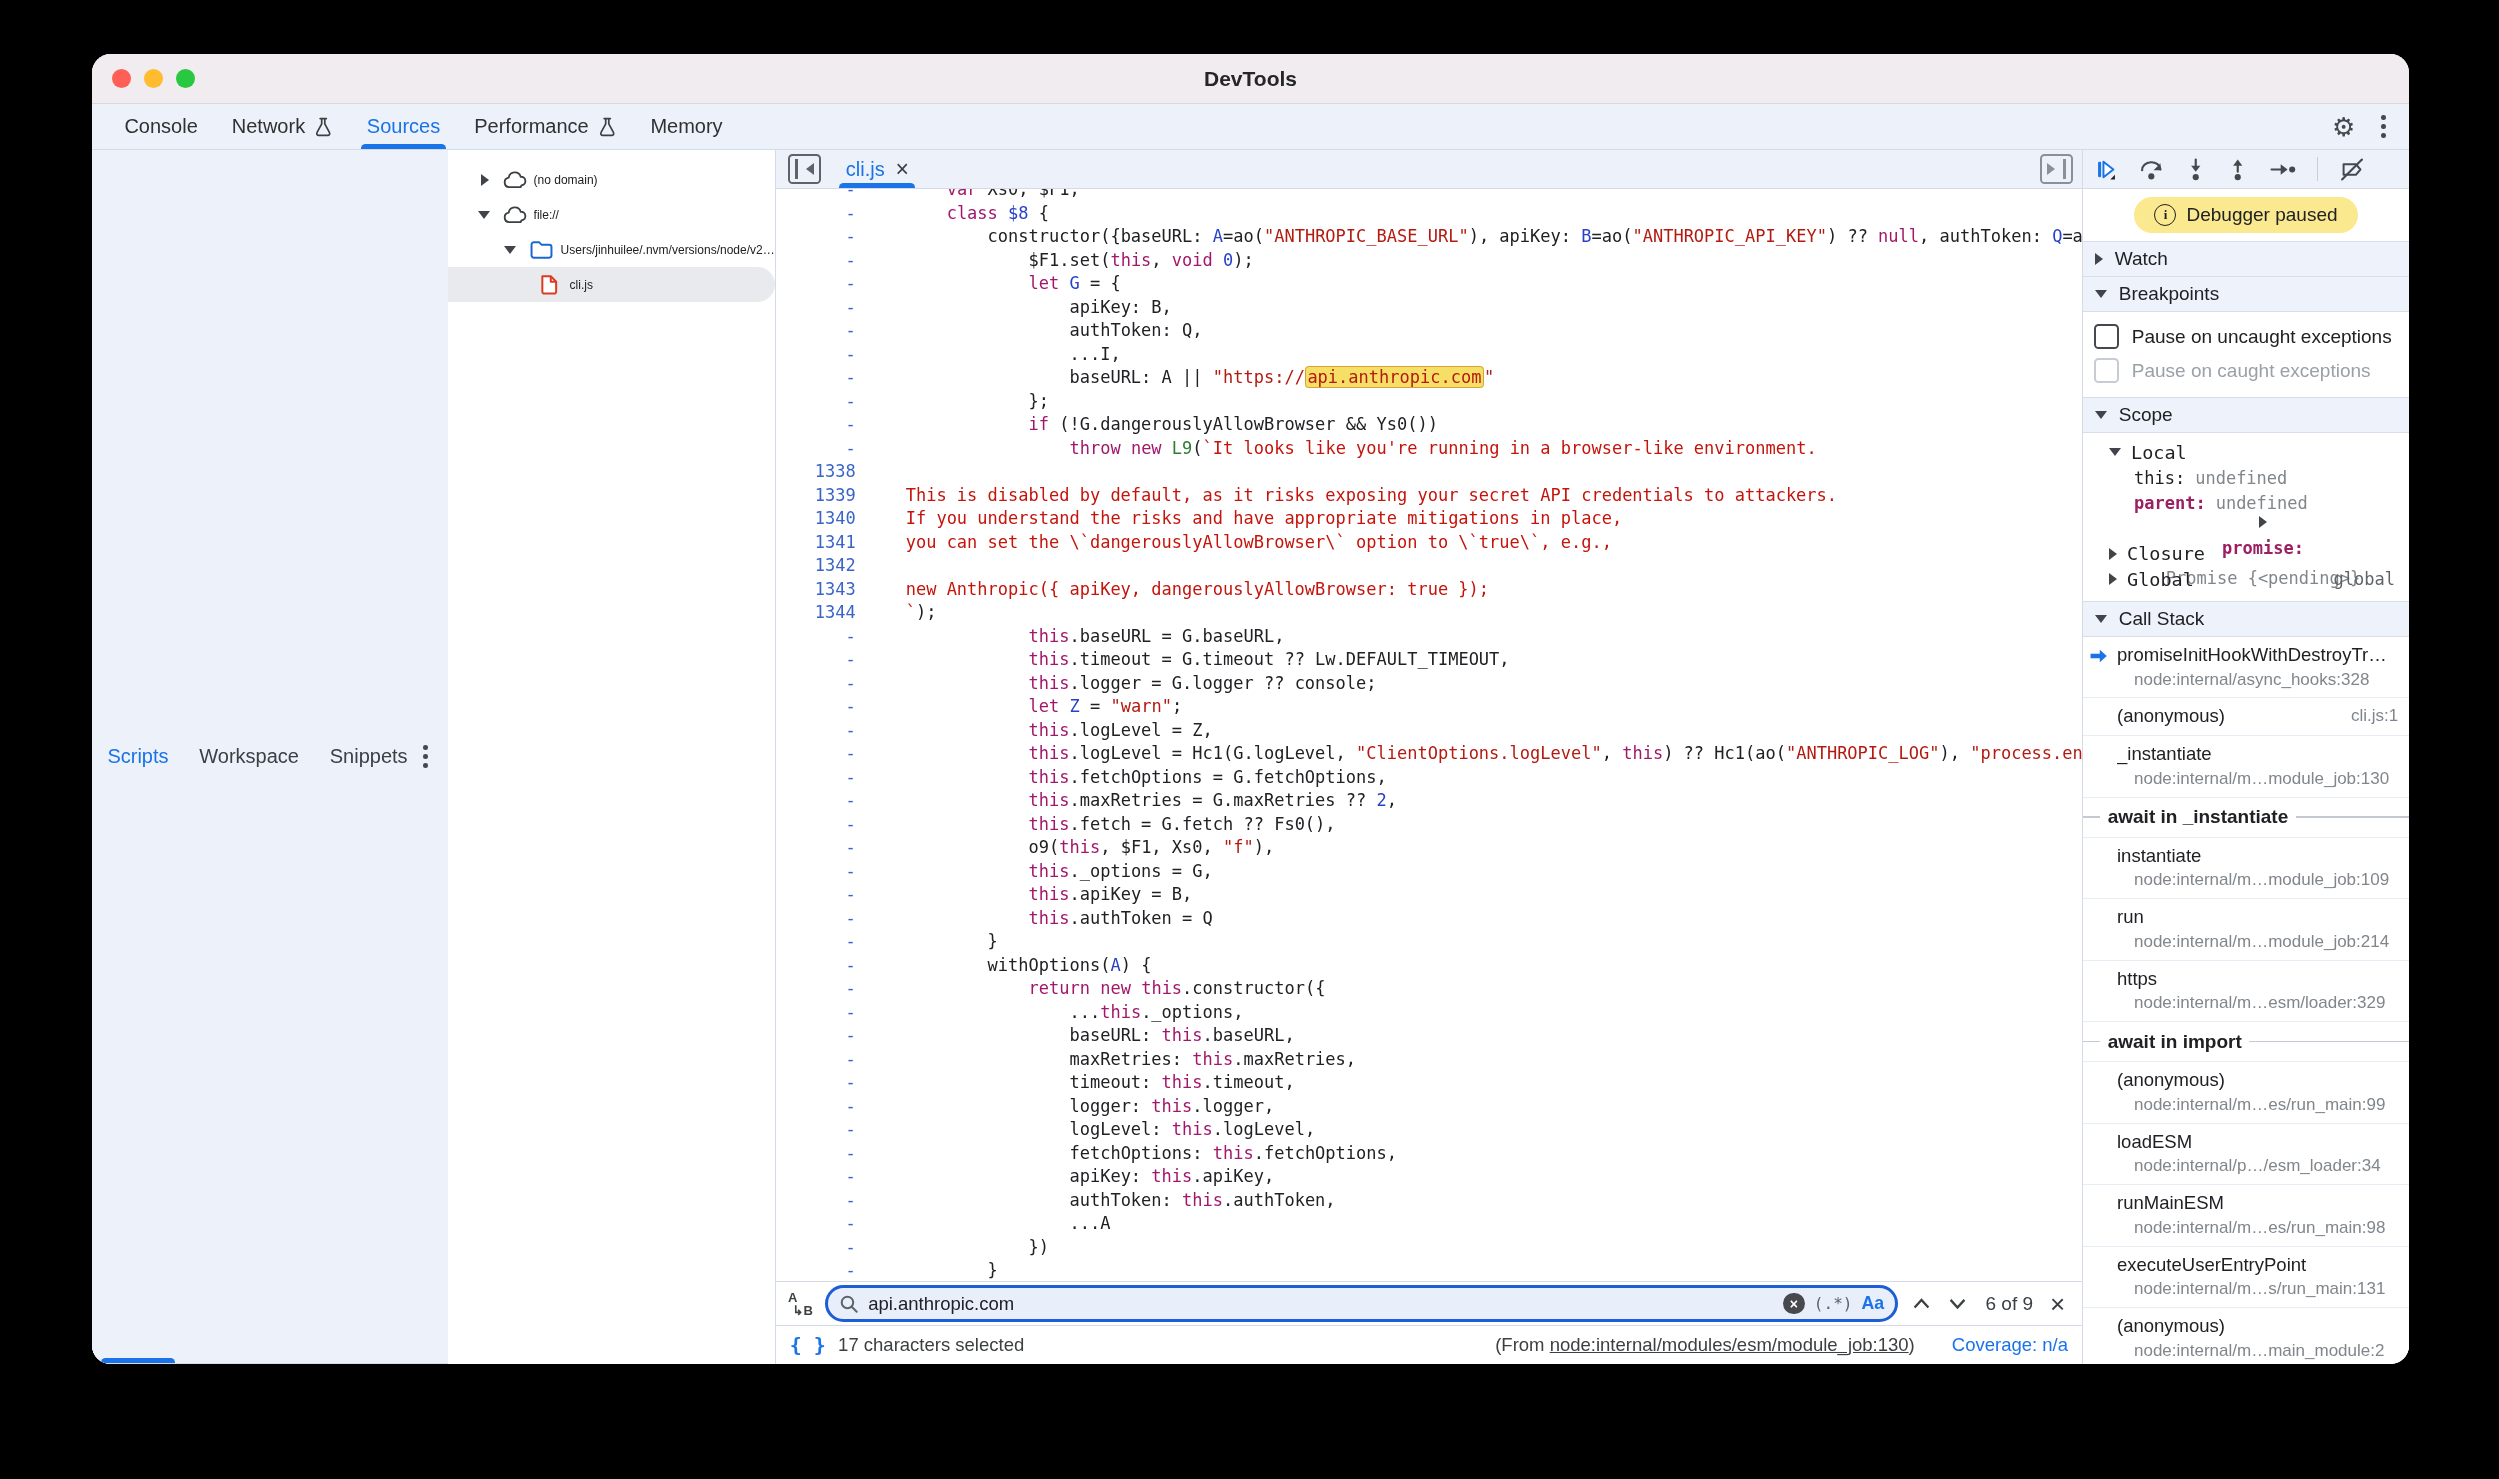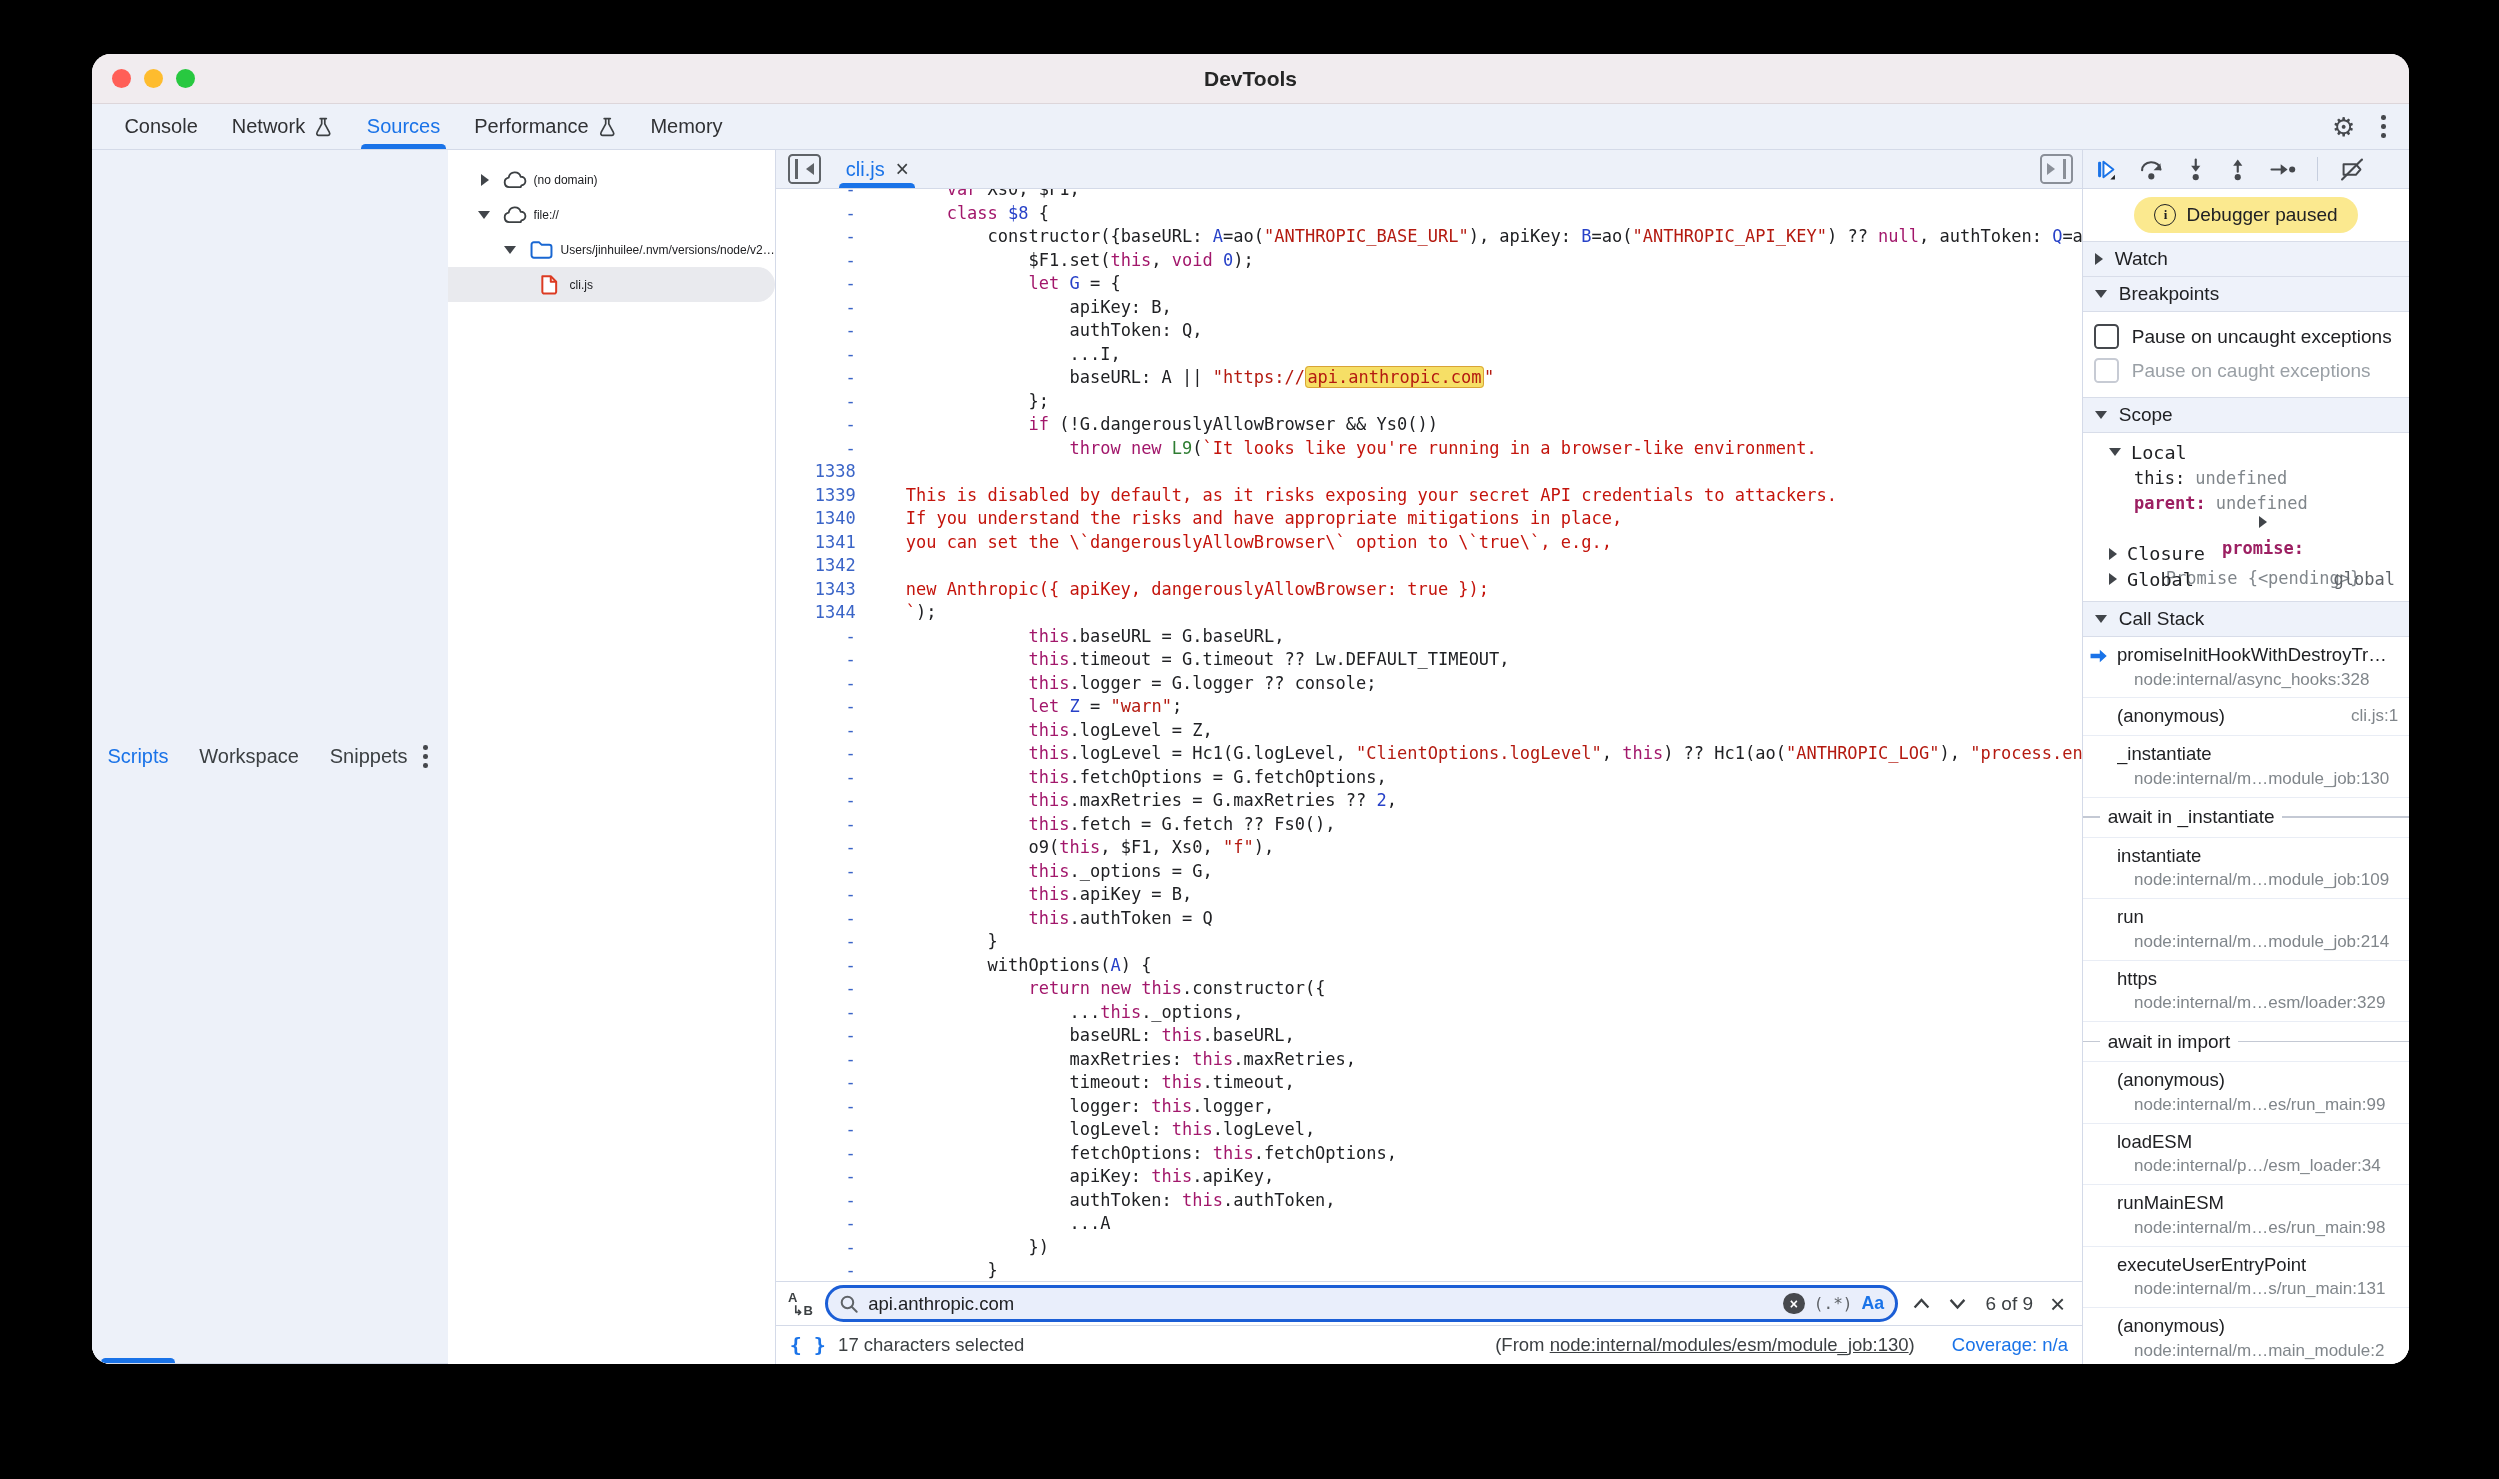--- a/index.html
+++ b/index.html
@@ -99,21 +99,21 @@
   .cs-list{flex:1;overflow:hidden;background:#fff;}
   .frame{position:relative;padding:7px 10.8px 7.7px 34px;border-bottom:1.5px solid #e9edf5;}
   .frame .nm{font-size:18.5px;color:#202124;white-space:nowrap;overflow:hidden;text-overflow:ellipsis;}
   .frame .loc{font-size:17px;color:#80868b;padding-left:17px;margin-top:3.8px;white-space:nowrap;overflow:hidden;}
   .frame.inline{display:flex;align-items:center;justify-content:space-between;}
   .frame.inline .loc{margin:0;padding:0;}
   .cur-arrow{position:absolute;left:6.2px;top:12.3px;}
   .async-sep{display:flex;align-items:center;gap:7.7px;padding:8.5px 0;border-bottom:1.5px solid #e9edf5;}
   .async-sep::before{content:"";flex:0 0 17px;height:1.5px;background:#c4c9d4;}
   .async-sep::after{content:"";flex:1;height:1.5px;background:#c4c9d4;}
-  .async-sep .txt{font-size:19px;font-weight:400;color:#202124;white-space:nowrap;}
+  .async-sep .txt{font-size:19px;font-weight:700;color:#202124;white-space:nowrap;}
   svg{display:block;}
 </style>
 </head>
 <body>
 
 <div class="win">
 
   <div class="titlebar">
     <div class="lights">
       <div class="light l-red"></div>

